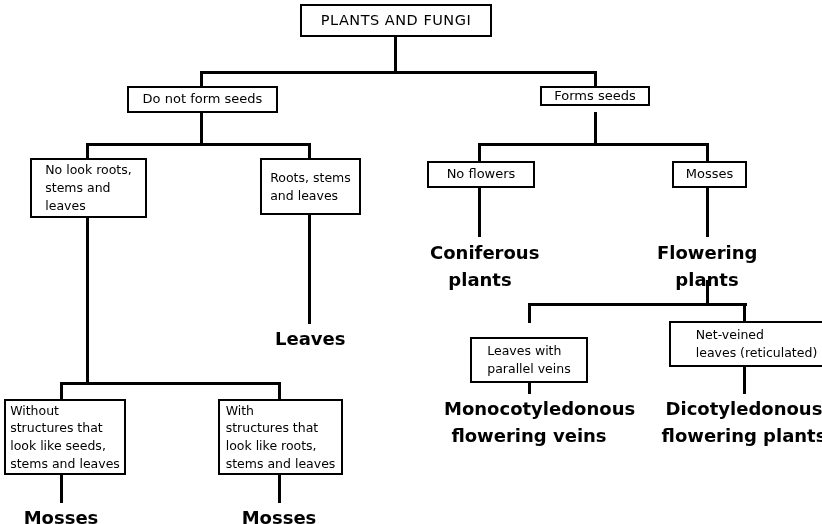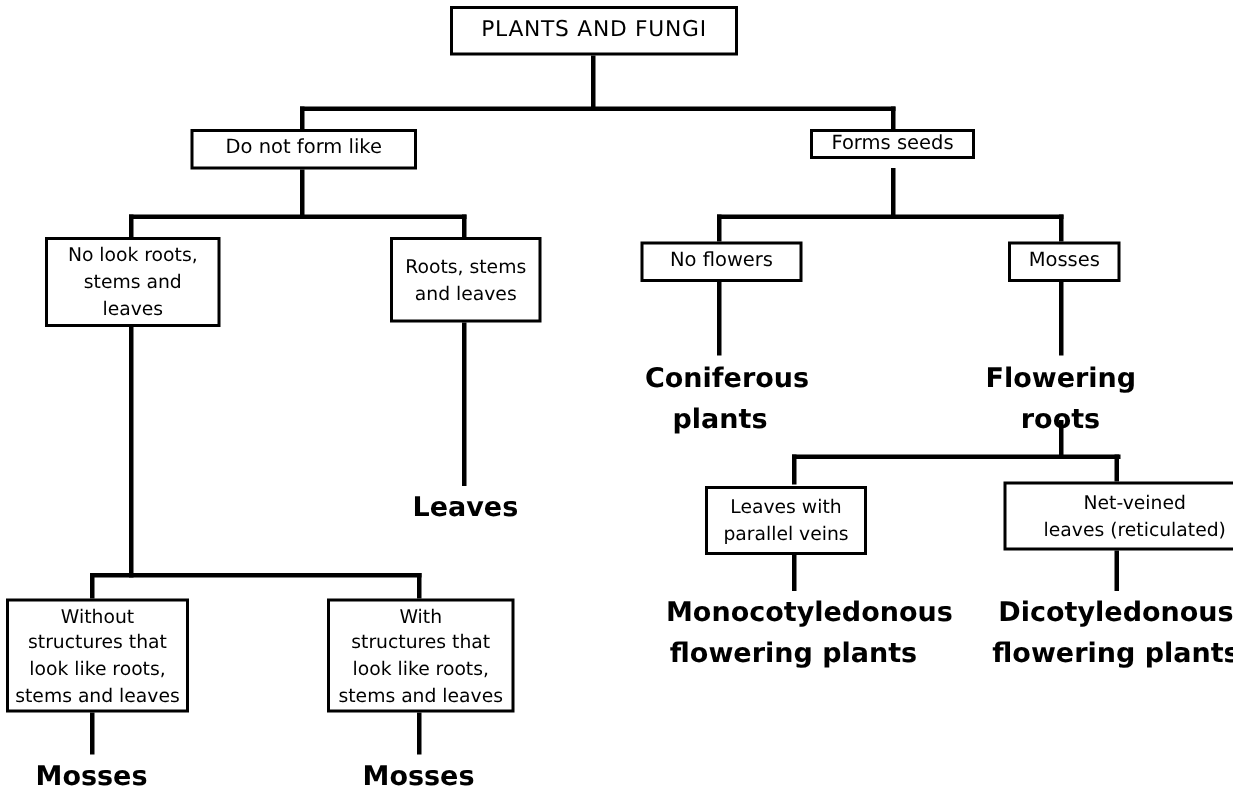--- a/index.html
+++ b/index.html
@@ -12,21 +12,21 @@
     background: #ffffff;
     overflow: hidden;
   }
   .box {
     position: absolute;
     background: #ffffff;
     border: 2px solid #000000;
     display: flex;
     align-items: center;
     justify-content: center;
-    text-align: center;
+    text-align: left;
     font-size: 12.5px;
     line-height: 1.42;
     z-index: 2;
   }
   .box .lbl { white-space: pre-line; }
   .box.root-box { font-size: 14.5px; letter-spacing: 0.5px; }
   .leaf {
     position: absolute;
     font-weight: bold;
     font-size: 18px;
@@ -73,21 +73,21 @@
   <div class="line" style="left:528px;top:303px;width:3px;height:20px"></div>
   <div class="line" style="left:743px;top:303px;width:3px;height:20px"></div>
   <div class="line" style="left:528px;top:366px;width:3px;height:28px"></div>
   <div class="line" style="left:743px;top:366px;width:3px;height:28px"></div>
 
   <div class="box root-box" style="left:300px;top:4px;width:192px;height:33px">
     <span class="lbl">PLANTS AND FUNGI</span>
   </div>
 
   <div class="box" style="left:127px;top:86px;width:151px;height:27px;font-size:13px">
-    <span class="lbl">Do not form like</span>
+    <span class="lbl">Do not form seeds</span>
   </div>
 
   <div class="box" style="left:540px;top:86px;width:110px;height:20px;font-size:13px">
     <span class="lbl">Forms seeds</span>
   </div>
 
   <div class="box" style="left:30px;top:158px;width:117px;height:60px">
     <span class="lbl">No look roots,
 stems and
 leaves</span>
@@ -99,54 +99,54 @@
   </div>
 
   <div class="box" style="left:427px;top:161px;width:108px;height:27px;font-size:13px">
     <span class="lbl">No flowers</span>
   </div>
 
   <div class="box" style="left:672px;top:161px;width:75px;height:27px;font-size:13px">
     <span class="lbl">Mosses</span>
   </div>
 
-  <div class="box" style="left:470px;top:324px;width:108px;height:46px">
+  <div class="box" style="left:470px;top:337px;width:118px;height:46px">
     <span class="lbl">Leaves with
 parallel veins</span>
   </div>
 
   <div class="box" style="left:669px;top:321px;width:175px;height:46px">
     <span class="lbl">Net-veined
 leaves (reticulated)</span>
   </div>
 
   <div class="box" style="left:4px;top:399px;width:122px;height:76px">
     <span class="lbl">Without
 structures that
-look like roots,
+look like seeds,
 stems and leaves</span>
   </div>
 
   <div class="box" style="left:218px;top:399px;width:125px;height:76px">
     <span class="lbl">With
 structures that
 look like roots,
 stems and leaves</span>
   </div>
 
   <div class="leaf" style="left:275px;top:325px;width:70px">Leaves</div>
 
   <div class="leaf" style="left:430px;top:239px;width:100px">Coniferous
 plants</div>
 
   <div class="leaf" style="left:657px;top:239px;width:100px">Flowering
-roots</div>
+plants</div>
 
   <div class="leaf" style="left:444px;top:395px;width:170px">Monocotyledonous
-flowering plants</div>
+flowering veins</div>
 
   <div class="leaf" style="left:659px;top:395px;width:170px">Dicotyledonous
 flowering plants</div>
 
   <div class="leaf" style="left:21px;top:504px;width:80px">Mosses</div>
 
   <div class="leaf" style="left:239px;top:504px;width:80px">Mosses</div>
 
 </div>
 

